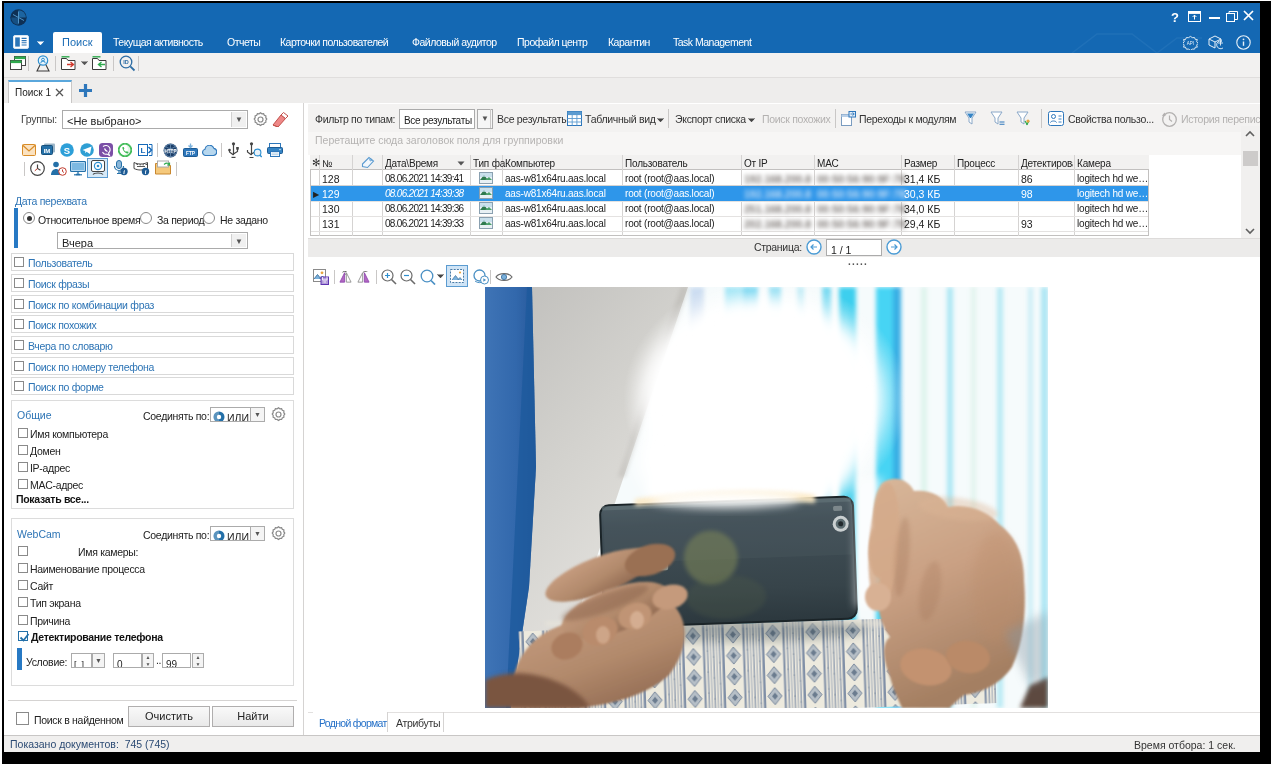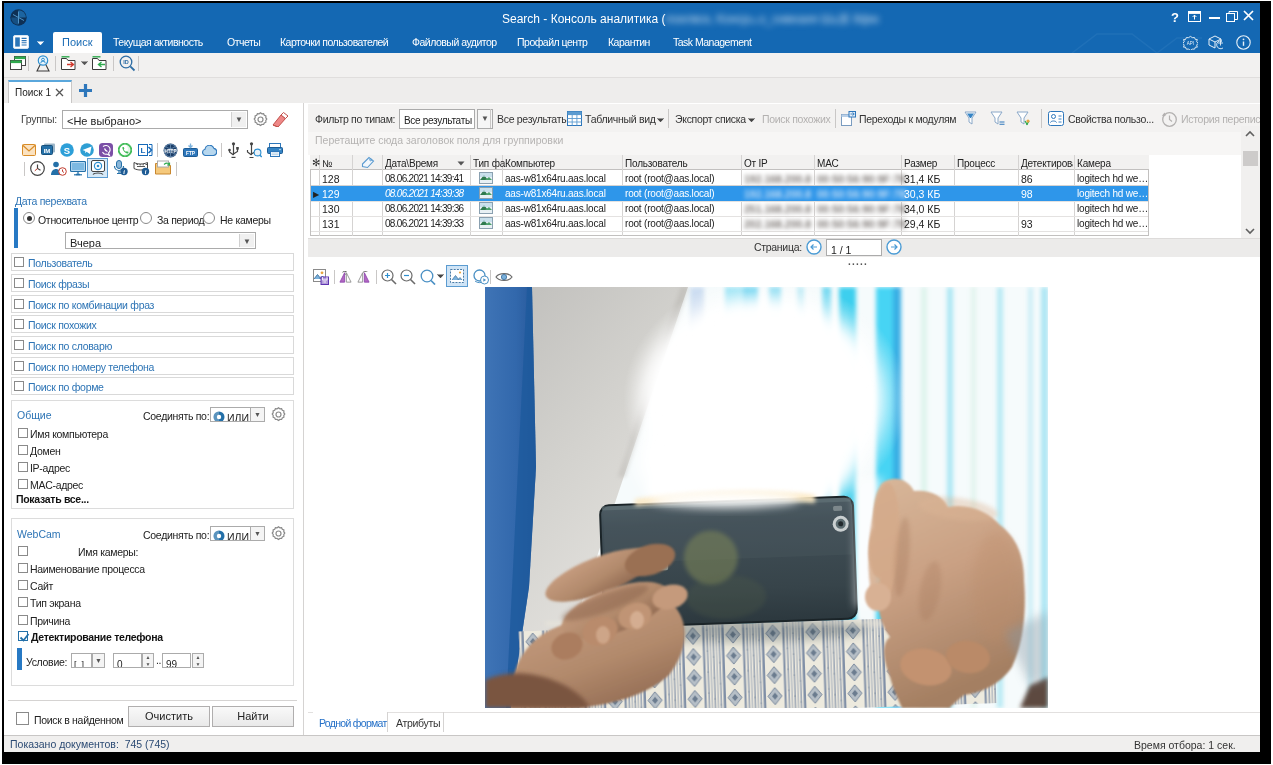--- a/index.html
+++ b/index.html
@@ -35,21 +35,20 @@
 <div class="abs" id="win">
     <div class="abs" id="pg">
 
 <div class="abs" id="titlebar"></div>
 <svg class="abs" style="left:10px;top:9px" width="17" height="17" viewBox="0 0 17 17">
         <circle cx="8.5" cy="8.5" r="8.2" fill="#0e3055"></circle>
         <path d="M8.5 1.2 A7.3 7.3 0 0 1 15.8 8.5 L8.5 8.5 Z" fill="#1e6aa8" opacity="0.9"></path>
         <path d="M1.2 8.5 A7.3 7.3 0 0 0 8.5 15.8 L8.5 8.5 Z" fill="#1e6aa8" opacity="0.55"></path>
         <path d="M8.5 2.5 v12 M3 5.5 l11 6" stroke="#4e94c8" stroke-width="1" fill="none"></path>
       </svg>
-<div class="abs ttext" style="left:502px;top:11px;">Search - Консоль аналитика (<span style="filter:blur(3px);color:#c8dcee;">поилвск, Консрயз_снвеаия&nbsp;Шة派&nbsp;8фю</span></div>
 <div class="abs ttext" style="left:1171px;top:10px;font-weight:bold;font-size:13px;">?</div>
 <svg class="abs" style="left:1188px;top:11px" width="13" height="11" viewBox="0 0 13 11">
         <rect x="0.5" y="0.5" width="12" height="10" fill="none" stroke="#fff"></rect>
         <rect x="0.5" y="0.5" width="12" height="2.4" fill="#fff"></rect>
         <path d="M6.5 8.5 V4.2 M4.6 6 6.5 4.1 8.4 6" stroke="#fff" fill="none"></path>
       </svg>
 <div class="abs" style="left:1209px;top:17px;width:11px;height:2px;background:#fff;"></div>
 <svg class="abs" style="left:1226px;top:11px" width="12" height="11" viewBox="0 0 12 11">
         <rect x="0.5" y="2.5" width="8" height="8" fill="none" stroke="#fff"></rect>
         <path d="M3 2.5 V0.5 H11.5 V8.5 H9" stroke="#fff" fill="none"></path>
@@ -264,42 +263,42 @@
         <path d="M0.5 3.5 h5 l1.5 2 h8.5 v8.5 h-15 z" fill="#f5c97c" stroke="#c8872e"></path>
         <rect x="2.5" y="1" width="11" height="6" fill="#fff" stroke="#aaa"></rect>
         <path d="M9 4.5 c3-2.5 5-1 5.5 0.5 m0-2.5 v2.5 h-2.5" stroke="#2faa4e" stroke-width="1.2" fill="none"></path>
       </svg>
 <div class="vsep" style="left:176px;top:162px;height:14px;"></div>
 
 <div class="abs blue" style="left:15px;top:195px;font-size:10.5px;letter-spacing:-0.3px;">Дата перехвата</div>
 <div class="abs" style="left:14px;top:208px;width:4px;height:40px;background:#2779c4;"></div>
 <div class="radio" style="left:23px;top:212px;"></div>
       <div class="abs" style="left:26.5px;top:215.5px;width:5px;height:5px;border-radius:50%;background:#333;"></div>
-<div class="abs lbl" style="left:38px;top:214px;color:#222;">Относительное центр</div>
+<div class="abs lbl" style="left:38px;top:214px;color:#222;">Относительное время</div>
 <div class="radio" style="left:140px;top:212px;"></div>
 <div class="abs lbl" style="left:157px;top:214px;color:#222;">За период</div>
 <div class="radio" style="left:203px;top:212px;"></div>
-<div class="abs lbl" style="left:220px;top:214px;color:#222;">Не камеры</div>
-<div class="combo" style="left:57px;top:232px;width:191px;height:17px;margin-left:8px;"><span style="font-size:11px;color:#222;padding-left:4px;line-height:16px;">Вчера</span><span class="arr">▼</span></div>
+<div class="abs lbl" style="left:220px;top:214px;color:#222;">Не задано</div>
+<div class="combo" style="left:57px;top:232px;width:191px;height:17px;"><span style="font-size:11px;color:#222;padding-left:4px;line-height:16px;">Вчера</span><span class="arr">▼</span></div>
 
 <div class="srow" style="top:253px;"></div>
       <div class="chk" style="left:14px;top:257px;"></div>
       <div class="abs blue" style="left:28px;top:257px;font-size:10.5px;letter-spacing:-0.3px;">Пользователь</div>
 <div class="srow" style="top:274px;"></div>
       <div class="chk" style="left:14px;top:278px;"></div>
       <div class="abs blue" style="left:28px;top:278px;font-size:10.5px;letter-spacing:-0.3px;">Поиск фразы</div>
 <div class="srow" style="top:295px;"></div>
       <div class="chk" style="left:14px;top:299px;"></div>
       <div class="abs blue" style="left:28px;top:299px;font-size:10.5px;letter-spacing:-0.3px;">Поиск по комбинации фраз</div>
 <div class="srow" style="top:315px;"></div>
       <div class="chk" style="left:14px;top:319px;"></div>
       <div class="abs blue" style="left:28px;top:319px;font-size:10.5px;letter-spacing:-0.3px;">Поиск похожих</div>
 <div class="srow" style="top:336px;"></div>
       <div class="chk" style="left:14px;top:340px;"></div>
-      <div class="abs blue" style="left:28px;top:340px;font-size:10.5px;letter-spacing:-0.3px;">Поиск по словарю</div>
+      <div class="abs blue" style="left:28px;top:340px;font-size:10.5px;letter-spacing:-0.3px;">Вчера по словарю</div>
 <div class="srow" style="top:357px;"></div>
       <div class="chk" style="left:14px;top:361px;"></div>
       <div class="abs blue" style="left:28px;top:361px;font-size:10.5px;letter-spacing:-0.3px;">Поиск по номеру телефона</div>
 <div class="srow" style="top:377px;"></div>
       <div class="chk" style="left:14px;top:381px;"></div>
       <div class="abs blue" style="left:28px;top:381px;font-size:10.5px;letter-spacing:-0.3px;">Поиск по форме</div>
 
 <div class="abs" style="left:11px;top:400px;width:283px;height:109px;border:1px solid #dcdcdc;"></div>
 <div class="abs blue" style="left:17px;top:409px;font-size:10.5px;">Общие</div>
 <div class="abs lbl" style="left:143px;top:410px;color:#222;">Соединять по:</div>

